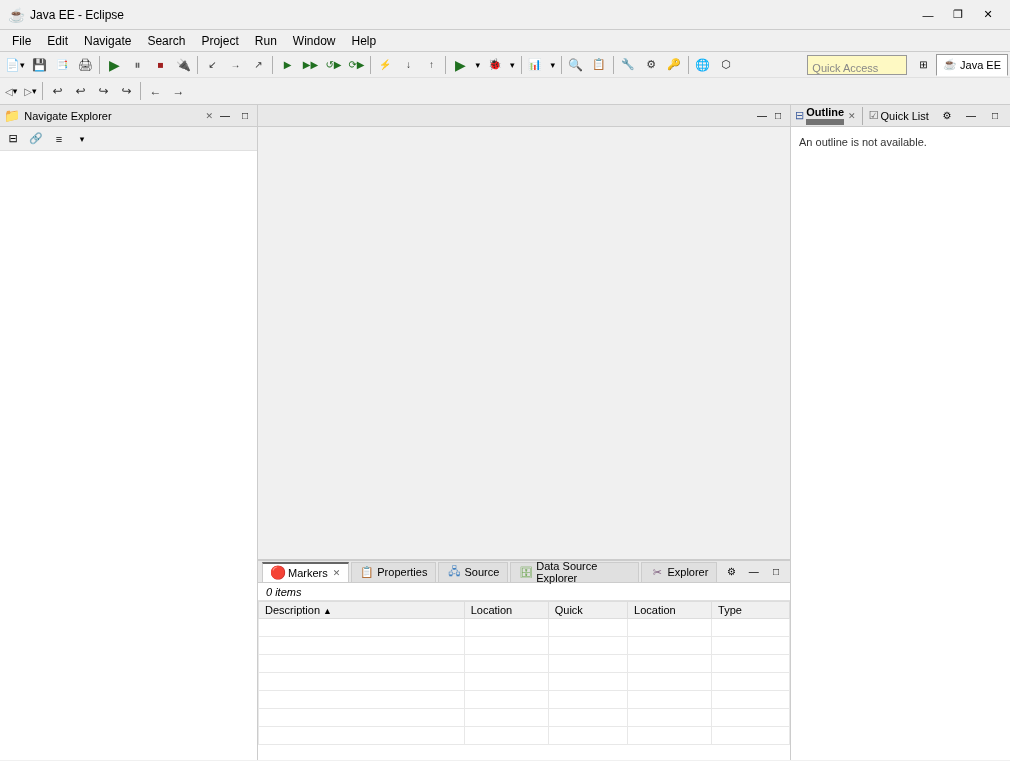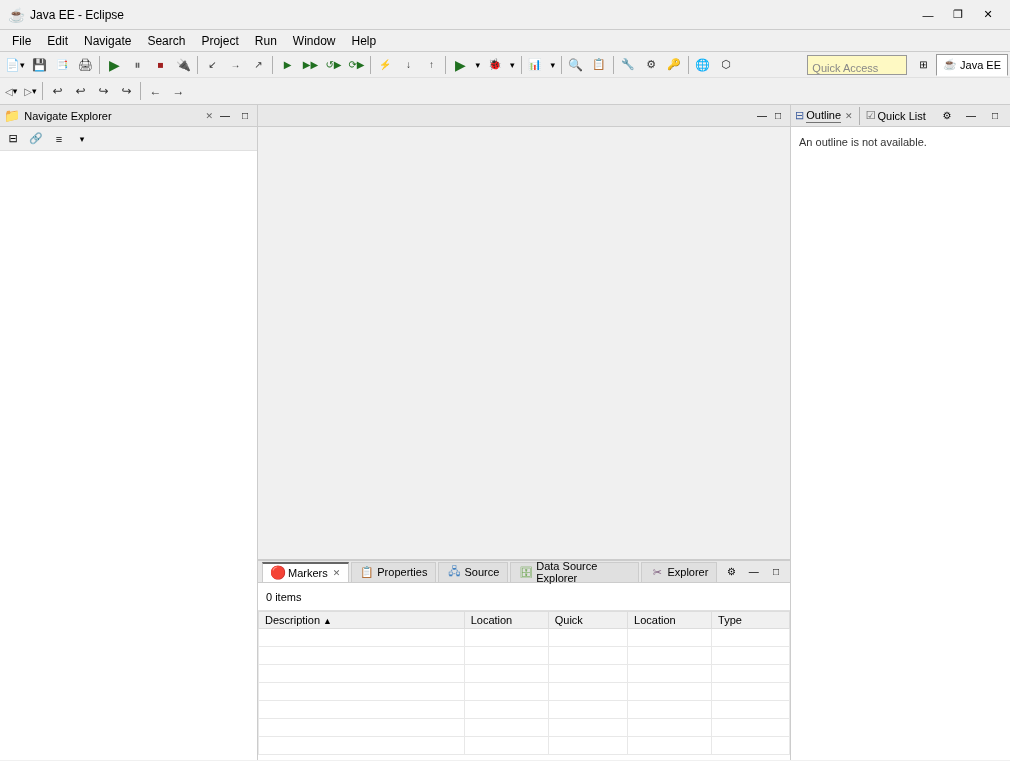--- a/index.html
+++ b/index.html
@@ -172,21 +172,21 @@
       gap: 2px;
     }
     .bottom-tab {
       height: 20px; padding: 0 8px; display: flex; align-items: center; gap: 3px;
       cursor: pointer; border: 1px solid #ccc; background: #e0e0e0; font-size: 11px;
       border-bottom: none;
     }
     .bottom-tab.active { background: #fff; border-top: 2px solid #666; }
     .bottom-tab-icon { width: 14px; height: 14px; display: inline-flex; align-items: center; justify-content: center; }
     .bottom-content { flex: 1; overflow: auto; }
-    .bottom-status { height: 28px; padding: 4px 8px; font-size: 11px; display: flex; align-items: center; border-bottom: 1px solid #e0e0e0; }
+    .bottom-status { height: 18px; padding: 4px 8px; font-size: 11px; display: flex; align-items: center; border-bottom: 1px solid #e0e0e0; font-style: italic; }
     .bottom-table { width: 100%; border-collapse: collapse; font-size: 11px; padding-left: 20px; }
     .bottom-table th { border: 1px solid #ddd; padding: 2px 6px; background: #f0f0f0; text-align: left; font-weight: normal; }
     .bottom-table td { border: 1px solid #e8e8e8; padding: 2px 6px; height: 18px; }
     .col-desc { width: 280px; }
     .col-resource { width: 100px; }
     .col-path { width: 100px; }
     .col-location { width: 100px; }
     .col-type { width: 100px; }
 
     
@@ -551,21 +551,21 @@
               </tr>
             </tbody>
         </table>
       </div>
     </div>
   </div>
 
   <div id="right-panel">
     <div class="right-panel-header">
       <span class="icon-outline">⊟</span>
-      <span style="font-size:11px; cursor:pointer; border-bottom: 1px solid #737373; padding-bottom:1px;">Outline</span>
+      <span style="font-size:11px; cursor:pointer; border-bottom: 6px solid #737373; padding-bottom:1px;font-weight:bold;">Outline</span>
       <span style="font-size:9px; color:#666; margin-left:2px;">✕</span>
       <div class="tb-sep" style="margin: 0 4px;"></div>
       <span class="icon-tasklist">☑</span>
       <span style="font-size:11px; cursor:pointer;">Quick List</span>
       <div style="flex:1;"></div>
       <div class="tb-btn">
           <span style="font-size:10px;">⚙</span>
         </div>
       <div class="tb-btn">
           <span style="font-size:10px;">—</span>

